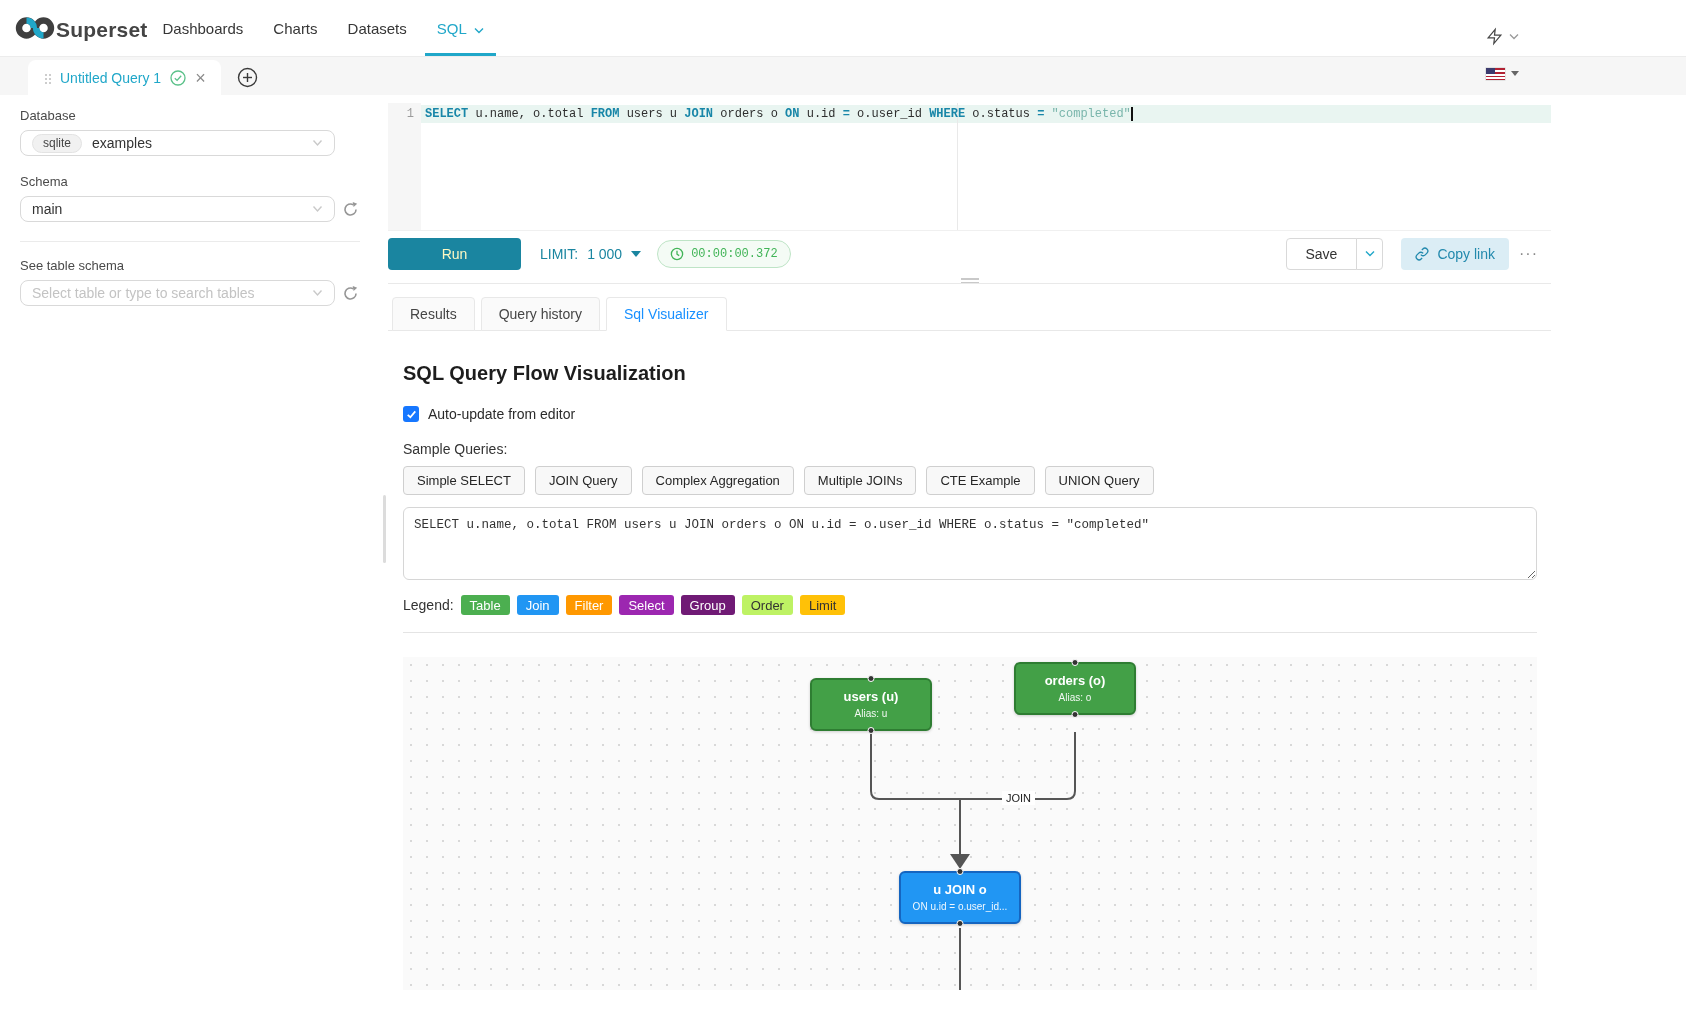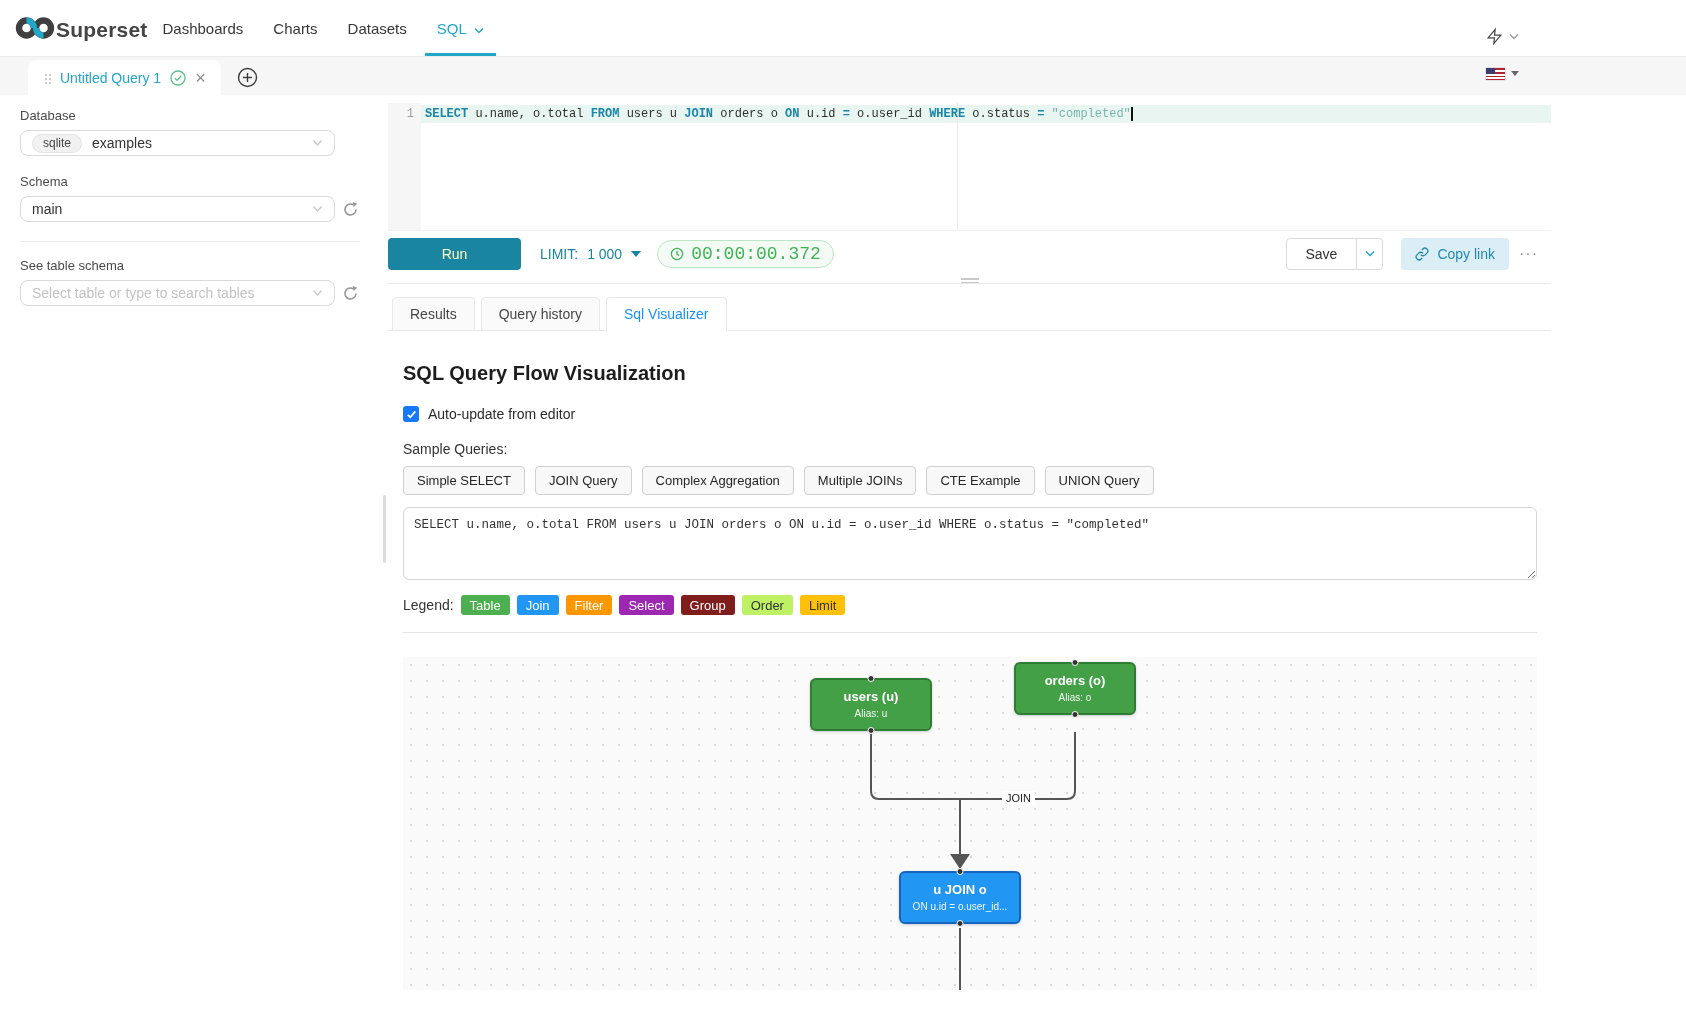--- a/index.html
+++ b/index.html
@@ -80,21 +80,21 @@
   
   .sql-toolbar { height:45px; display:flex; align-items:center; padding:0 13px 0 0; }
   .run-btn { width:133px; height:32px; background:#1a85a0; color:#fef9c3; font-size:14px;
     border:none; border-radius:4px; }
   .limit-group { margin-left:19px; display:flex; align-items:center; gap:9px; color:#1a85a0;
     font-size:14px; cursor:pointer; }
   .limit-caret { width:0; height:0; border-left:5px solid transparent; border-right:5px solid transparent;
     border-top:6px solid #1a85a0; }
   .timer-pill { margin-left:16px; height:28px; display:flex; align-items:center; gap:7px; padding:0 12px;
     background:#f4fbf5; border:1px solid #bee4c6; border-radius:14px; color:#41b457;
-    font-family:"Liberation Mono", monospace; font-size:18px; }
+    font-family:"Liberation Mono", monospace; font-size:12px; }
   .toolbar-spacer { flex:1; }
   .save-group { display:flex; }
   .save-main { height:32px; padding:0 19px; background:#fff; border:1px solid #d9d9d9;
     border-radius:4px 0 0 4px; font-size:14px; color:#333; }
   .save-caret { width:27px; height:32px; margin-left:-1px; background:#fff; border:1px solid #d9d9d9;
     border-radius:0 4px 4px 0; color:#20a7c9; display:flex; align-items:center; justify-content:center; }
   .copylink-btn { margin-left:18px; height:32px; padding:0 14px; background:#dbedf5; color:#2289ad;
     border:none; border-radius:4px; font-size:14px; display:flex; align-items:center; gap:8px; }
   .more-btn { margin-left:10px; background:none; border:none; color:#8a8a8a; font-size:16px;
     letter-spacing:1px; line-height:1; }
@@ -366,21 +366,21 @@
       </div>
 
       <textarea class="query-textarea" spellcheck="false" style="">SELECT u.name, o.total FROM users u JOIN orders o ON u.id = o.user_id WHERE o.status = "completed"</textarea>
 
       <div class="legend-row">
         <span>Legend:</span>
         <span class="legend-pill" style="background: rgb(76, 175, 80); color: rgb(255, 255, 255);">Table</span>
         <span class="legend-pill" style="background: rgb(33, 150, 243); color: rgb(255, 255, 255);">Join</span>
         <span class="legend-pill" style="background: rgb(255, 152, 0); color: rgb(255, 255, 255);">Filter</span>
         <span class="legend-pill" style="background: rgb(156, 39, 176); color: rgb(255, 255, 255);">Select</span>
-        <span class="legend-pill" style="background: #7f1d1d; color: rgb(255, 255, 255);">Group</span>
+        <span class="legend-pill" style="background: #701a75; color: rgb(255, 255, 255);">Group</span>
         <span class="legend-pill" style="background: #bef264; color: rgb(51, 51, 51);">Order</span>
         <span class="legend-pill" style="background: rgb(255, 193, 7); color: rgb(51, 51, 51);">Limit</span>
       </div>
 
       <hr class="viz-sep">
 
       <div class="flow">
         <svg class="flow-edges" width="1134" height="333">
           <path d="M468 75 V134 Q468 142 476 142 H557" fill="none" stroke="#555" stroke-width="2"></path>
           <path d="M672 75 V134 Q672 142 664 142 H557" fill="none" stroke="#555" stroke-width="2"></path>

